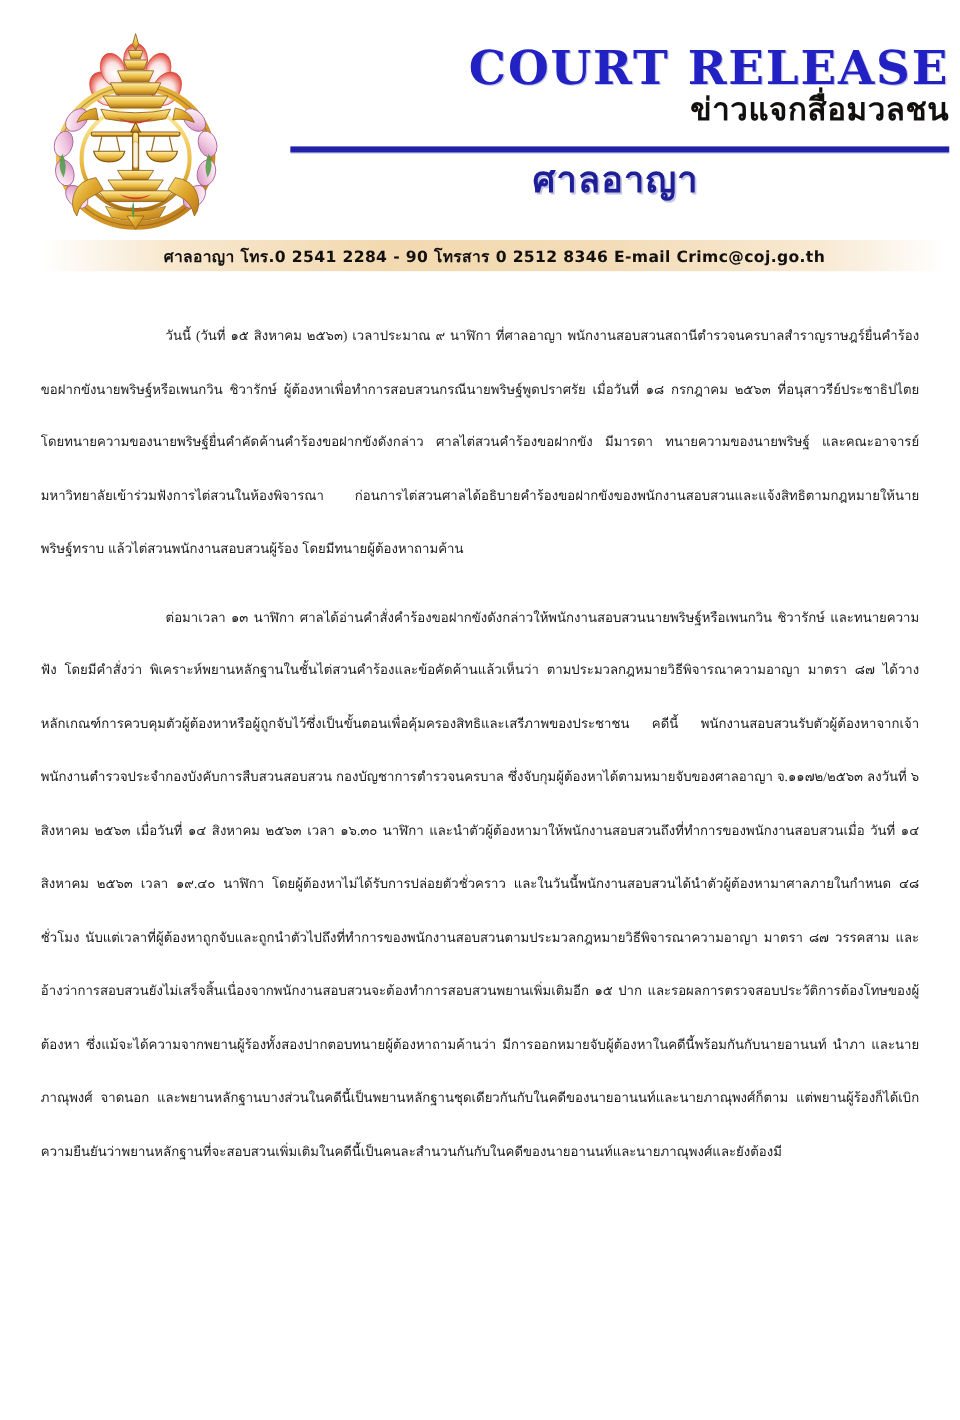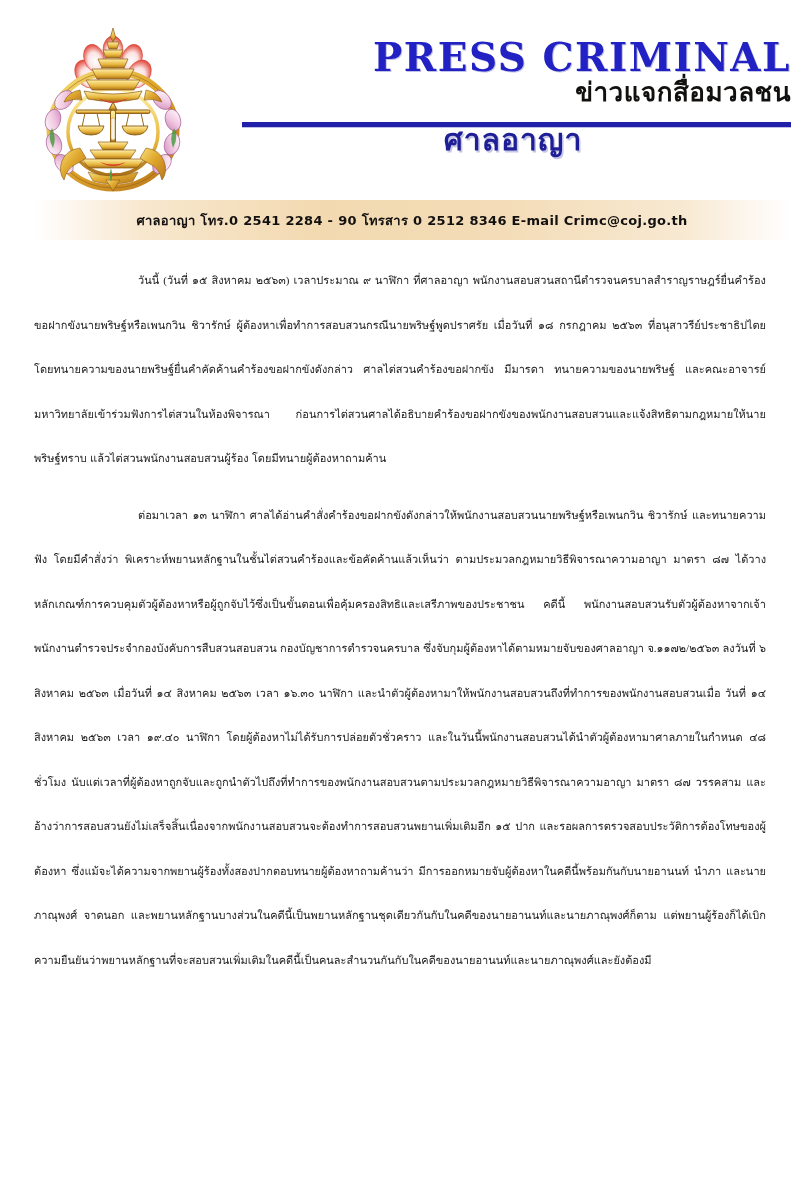--- a/index.html
+++ b/index.html
@@ -68,21 +68,21 @@
     left: 242px;
     top: 122px;
     width: 549px;
     height: 5px;
     background: #2020a8;
     box-shadow: 0 1px 0 rgba(130,130,210,0.5);
   }
   .court-block {
     position: absolute;
     left: 235px;
-    top: 123px;
+    top: 134px;
     width: 556px;
     text-align: center;
   }
   .court-th {
     font-family: "DejaVu Sans", "Liberation Sans", sans-serif;
     font-weight: 700;
     font-size: 30px;
     color: #1e1e96;
     letter-spacing: 1px;
     margin: 0;
@@ -99,21 +99,21 @@
     line-height: 1.1;
     text-shadow: 1.5px 1.5px 0 rgba(150,150,210,0.5);
   }
 
   
   .contact-bar {
     position: absolute;
     left: 34px;
     top: 200px;
     width: 756px;
-    height: 40px;
+    height: 26px;
     background: linear-gradient(to right,
                 #ffffff 0%, #f8e8cf 14%, #f2d9b0 38%,
                 #f3dcb7 62%, #f8e9d2 86%, #ffffff 100%);
     display: flex;
     align-items: center;
     justify-content: center;
   }
   .contact-text {
     font-family: "DejaVu Sans", "Liberation Sans", sans-serif;
     font-weight: 700;
@@ -261,21 +261,21 @@
         <path d="M72 140 q13 5 26 0 q-13 8 -26 0z"></path>
         <path d="M80 150 q5 4 10 0 q-5 6 -10 0z"></path>
       </g>
       <g fill="#4e9c46">
         <path d="M83 146 q2 8 0 14 q-2 -7 0 -14z"></path>
       </g>
     </svg>
   </div>
 
   <div class="title-block">
-    <div class="press-release">PRESS CRIMINAL</div>
+    <div class="press-release">COURT RELEASE</div>
     <div class="press-release-th">ข่าวแจกสื่อมวลชน</div>
   </div>
 
   <div class="rule"></div>
 
   <div class="court-block">
     <div class="court-th">ศาลอาญา</div>
   </div>
 
   <div class="contact-bar">

